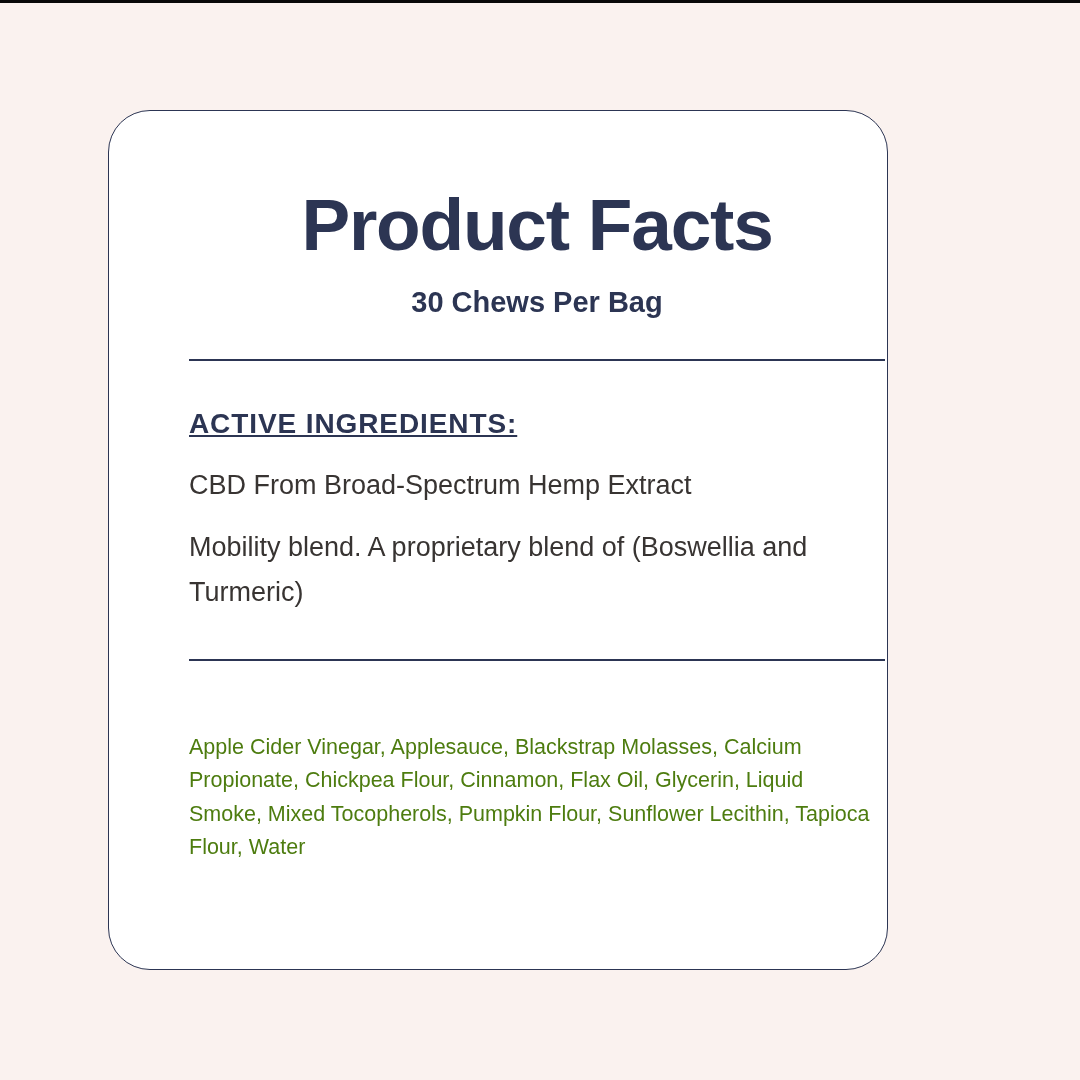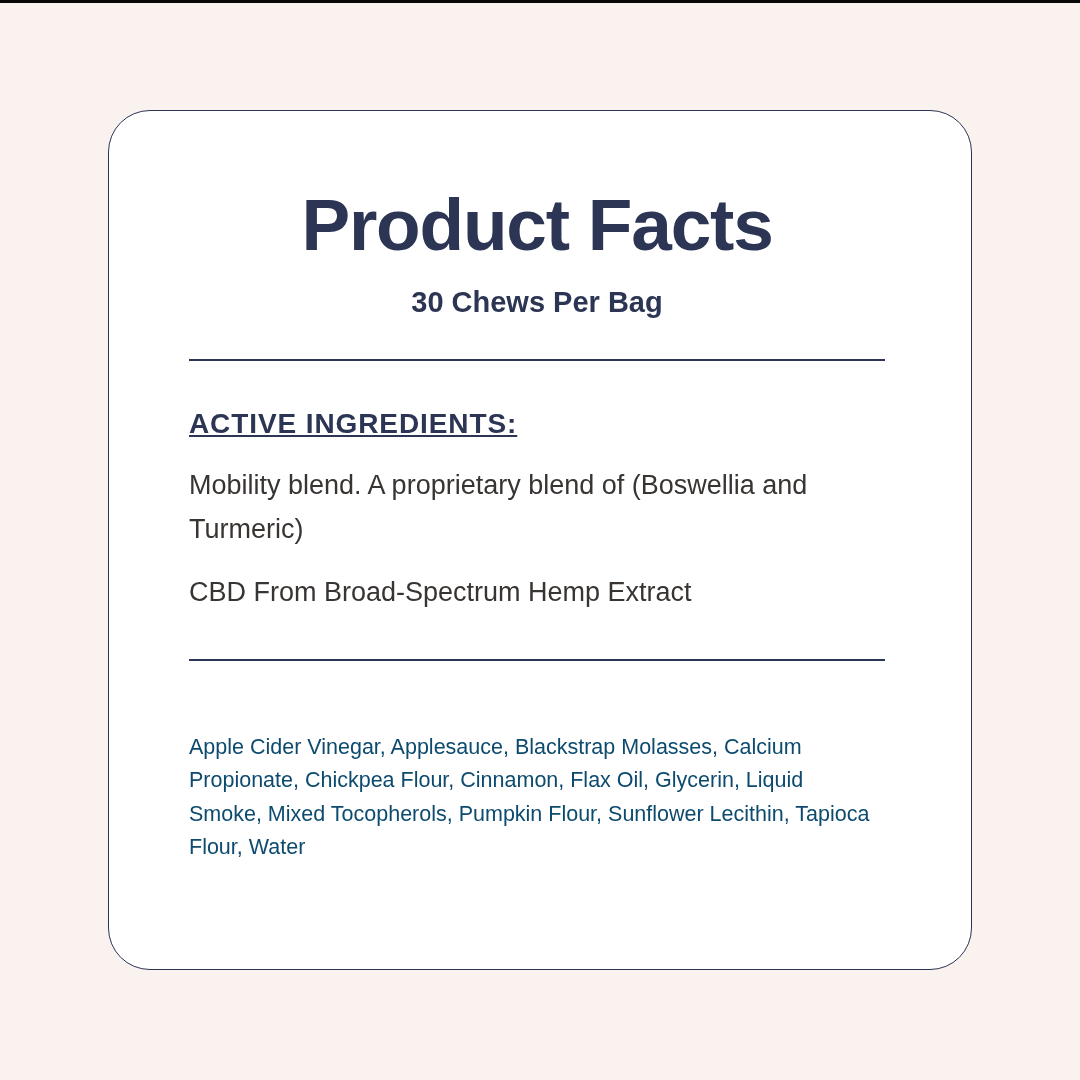--- a/index.html
+++ b/index.html
@@ -25,21 +25,21 @@
   }
   .stage {
     position: absolute;
     inset: 0;
     display: block;
   }
   .facts-card {
     position: absolute;
     left: 108px;
     top: 110px;
-    width: 864px;
+    width: 780px;
     height: 860px;
     box-sizing: border-box;
     background: #ffffff;
     border: 1.6px solid #2c3553;
     border-radius: 42px;
   }
   .card-inner {
     position: absolute;
     left: 80px;
     top: 0;
@@ -113,21 +113,21 @@
     color: #383432;
     margin: 0;
   }
   .active-line + .active-line {
     padding-top: 18px;
   }
   .inactive-body {
     font-size: 21.5px;
     font-weight: 400;
     line-height: 1.55;
-    color: #0c4a6e;
+    color: #4d7c0f;
     margin: 0;
     padding-top: 24px;
     max-width: 690px;
   }
 </style>
 </head>
 <body>
 
 <div class="top-strip"></div>
 
@@ -138,22 +138,22 @@
 
       <div class="title">Product Facts</div>
 
       <div class="subtitle">30 Chews Per Bag</div>
 
       <div class="divider divider-top"></div>
 
       <div class="section-active">
         <div class="section-heading">ACTIVE INGREDIENTS:</div>
         <div class="active-body">
+          <p class="active-line">CBD From Broad-Spectrum Hemp Extract</p>
           <p class="active-line">Mobility blend. A proprietary blend of (Boswellia and Turmeric)</p>
-          <p class="active-line">CBD From Broad-Spectrum Hemp Extract</p>
         </div>
       </div>
 
       <div class="divider divider-bottom"></div>
 
       <div class="section-inactive">
         <p class="inactive-body">Apple Cider Vinegar, Applesauce, Blackstrap Molasses, Calcium Propionate, Chickpea Flour, Cinnamon, Flax Oil, Glycerin, Liquid Smoke, Mixed Tocopherols, Pumpkin Flour, Sunflower Lecithin, Tapioca Flour, Water</p>
       </div>
 
     </div>

